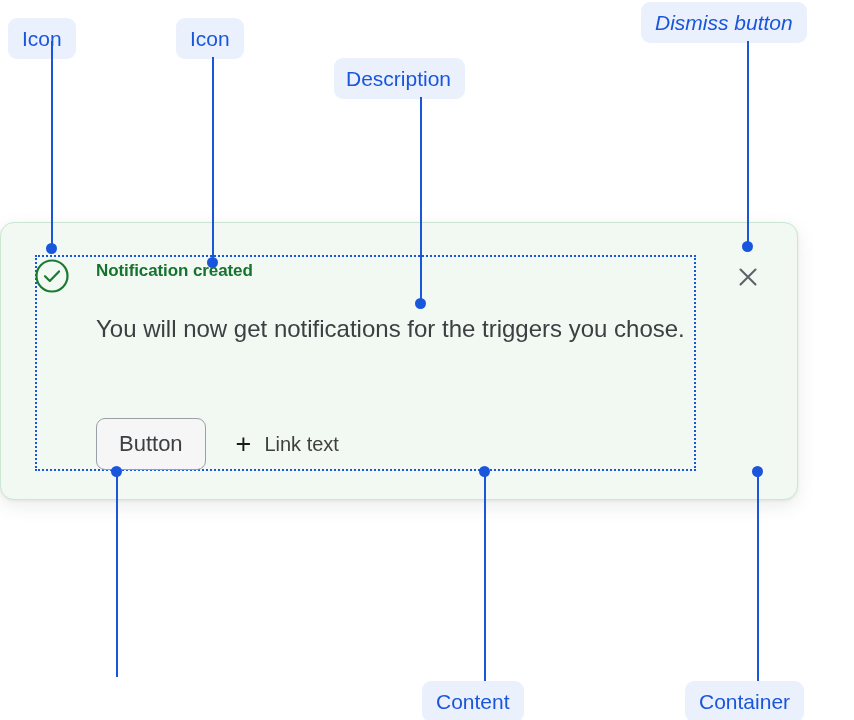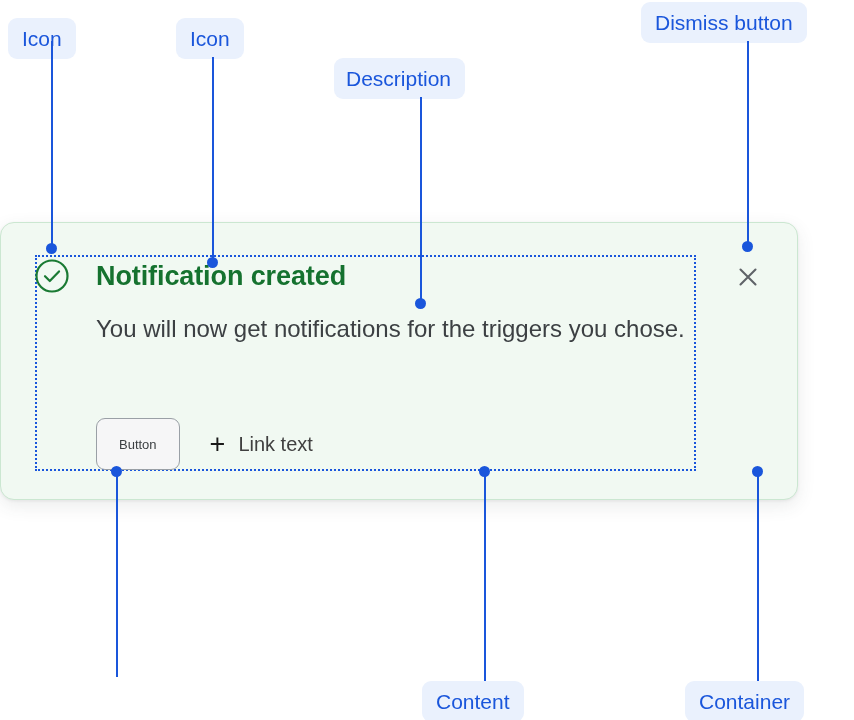--- a/index.html
+++ b/index.html
@@ -52,21 +52,21 @@
     width: 36px;
     height: 36px;
   }
   .status-icon svg { display: block; }
 
   
   .notif-title {
     position: absolute;
     left: 96px;
     top: 261px;
-    font-size: 27px;
+    font-size: 17px;
     font-weight: bold;
     color: #15722f;
     letter-spacing: -0.1px;
     white-space: nowrap;
   }
   .notif-desc {
     position: absolute;
     left: 96px;
     top: 309px;
     width: 600px;
@@ -84,21 +84,21 @@
     align-items: center;
   }
   .action-button {
     box-sizing: border-box;
     height: 52px;
     padding: 0 22px;
     background: #f6f6f7;
     border: 1.5px solid #9aa0a6;
     border-radius: 9px;
     color: #3c4043;
-    font-size: 13px;
+    font-size: 22px;
     font-family: "Liberation Sans", sans-serif;
     display: flex;
     align-items: center;
     justify-content: center;
     cursor: pointer;
   }
   .link-group {
     display: flex;
     align-items: center;
     margin-left: 30px;
@@ -197,21 +197,21 @@
   <div class="leader-dot" style="left:46px; top:243px;"></div>
 
   <div class="pill" style="left:176px; top:18px;">Icon</div>
   <div class="leader-line" style="left:212px; top:57px; height:205px;"></div>
   <div class="leader-dot" style="left:207px; top:257px;"></div>
 
   <div class="pill" style="left:334px; top:58px;padding-left:12px;">Description</div>
   <div class="leader-line" style="left:420px; top:97px; height:207px;"></div>
   <div class="leader-dot" style="left:415px; top:298px;"></div>
 
-  <div class="pill" style="left:641px; top:2px;">Dismiss button</div>
+  <div class="pill" style="left:641px; top:2px;font-style:italic;">Dismiss button</div>
   <div class="leader-line" style="left:747px; top:41px; height:207px;"></div>
   <div class="leader-dot" style="left:742px; top:241px;"></div>
 
   <div class="leader-line" style="left:116px; top:474px; height:203px;"></div>
   <div class="leader-dot" style="left:111px; top:466px;"></div>
 
   <div class="pill" style="left:422px; top:681px;">Content</div>
   <div class="leader-line" style="left:484px; top:474px; height:207px;"></div>
   <div class="leader-dot" style="left:479px; top:466px;"></div>
 

